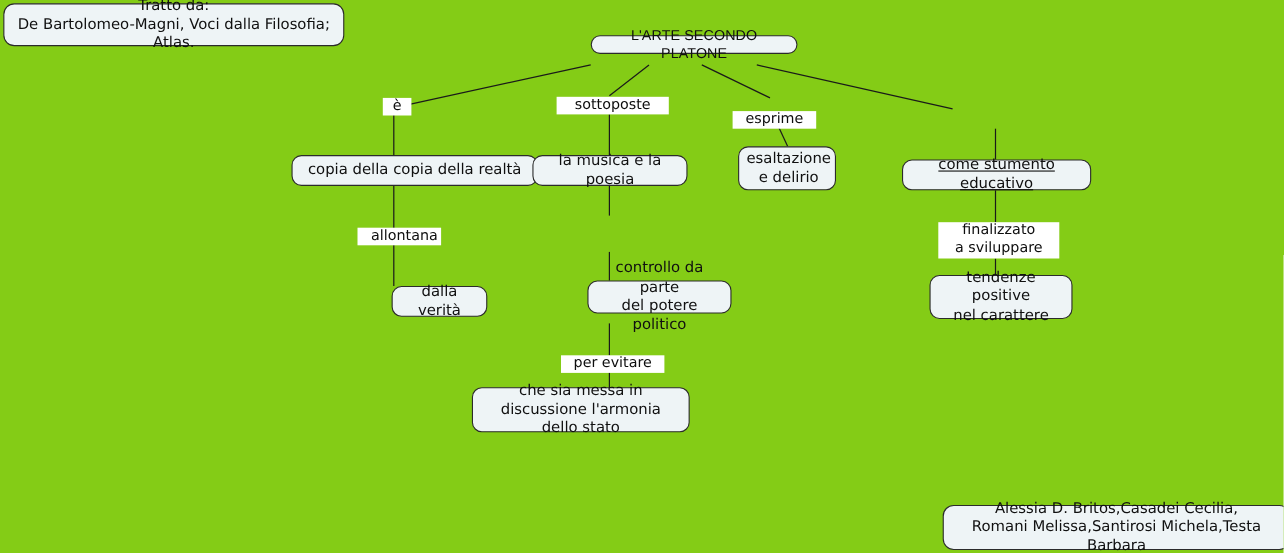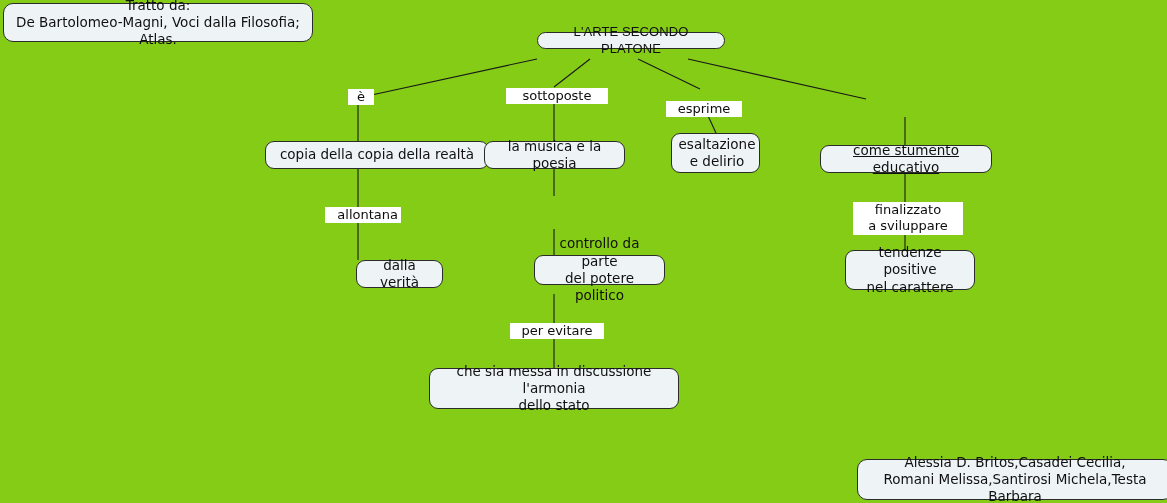--- a/index.html
+++ b/index.html
@@ -130,19 +130,19 @@
   <div class="node" style="left:315px; top:260px; width:87px; height:28px;margin-left:41px;">dalla verità</div>
 
   <div class="node" style="left:515px; top:255px; width:131px; height:30px;margin-left:19px;">controllo da parte
 del potere politico</div>
 
   <div class="node" style="left:845px; top:250px; width:130px; height:40px;">tendenze positive
 nel carattere</div>
 
   <div class="linklabel" style="left:510px; top:323px; width:88px;">per evitare</div>
 
-  <div class="node" style="left:429px; top:368px; width:250px; height:41px;">che sia messa in discussione l'armonia
+  <div class="node" style="left:429px; top:352px; width:198px; height:41px;">che sia messa in discussione l'armonia
 dello stato</div>
 
   <div class="node credits" style="left:857px; top:459px; width:316px; height:41px;">Alessia D. Britos,Casadei Cecilia,
 Romani Melissa,Santirosi Michela,Testa Barbara</div>
 
 </div>
 
 </body></html>

